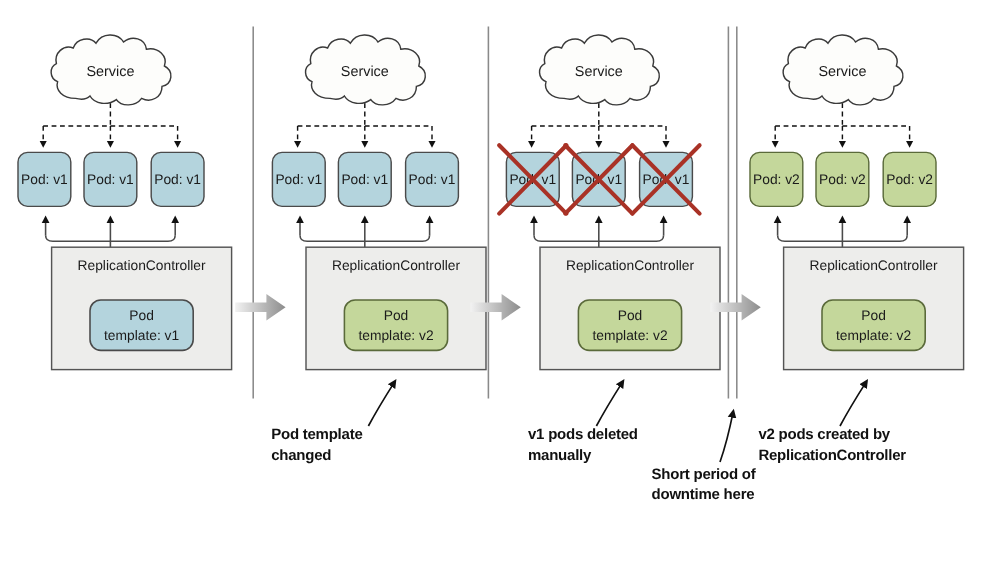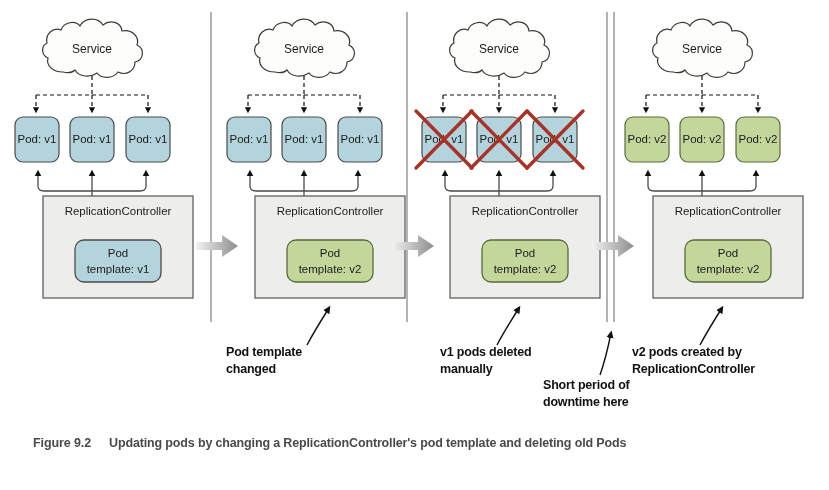--- a/index.html
+++ b/index.html
@@ -9,21 +9,21 @@
   }
   body {
     width: 829px;
     height: 490px;
     position: relative;
     font-family: "Liberation Sans", sans-serif;
     overflow: hidden;
   }
   #figure-root {
     position: absolute;
-    left: 0; top: 0;
+    left: 0; top: 10px;
     width: 829px;
     height: 458px;
   }
   svg#diagram {
     position: absolute;
     left: 0; top: 0;
     width: 829px;
     height: 430px;
     display: block;
   }
@@ -346,18 +346,14 @@
     </g>
 
     <g>
       <path d="M700,345 Q708,330 722,308" fill="none" stroke="#111111" stroke-width="1.4" marker-end="url(#arrow-annot)"></path>
       <text class="annot" x="632" y="356">v2 pods created by</text>
       <text class="annot" x="632" y="373">ReplicationController</text>
     </g>
 
   </svg>
 
-  <div class="cap-wrap">
-    <span class="cap-label">Figure 9.2</span>
-    <span class="cap-text">Updating pods by changing a ReplicationController's pod template and deleting old Pods</span>
-  </div>
 
 </div>
 
 </body></html>

